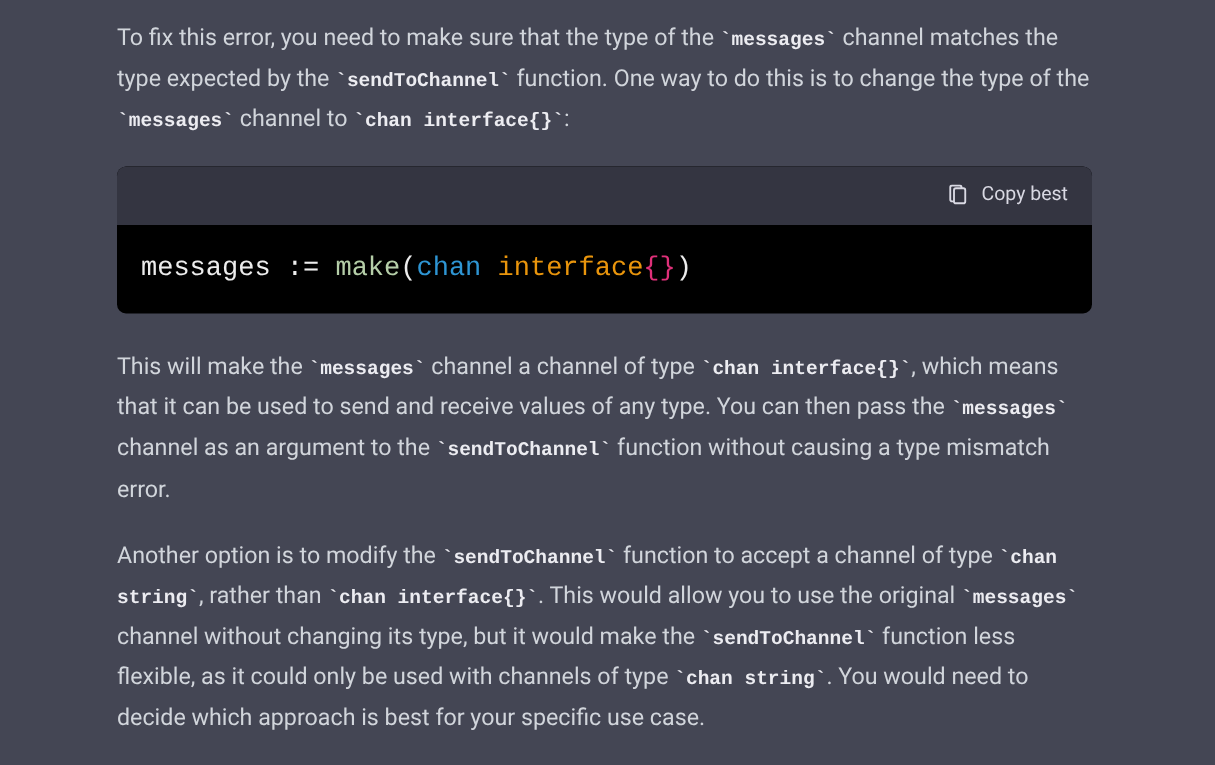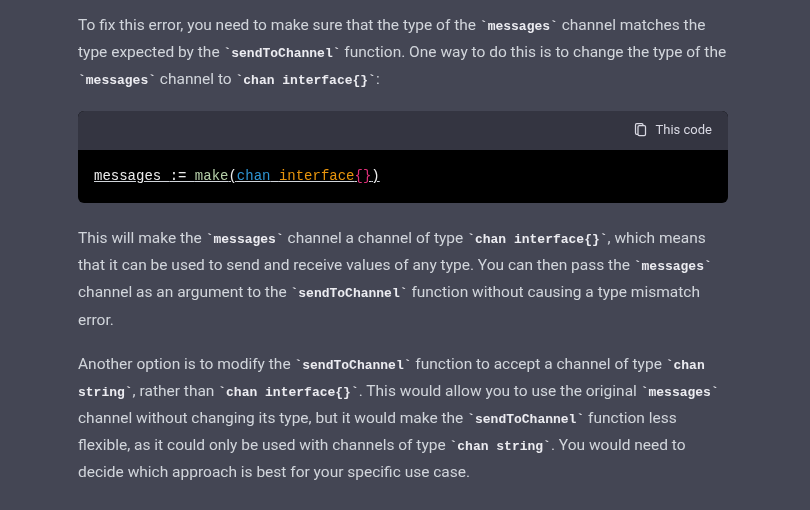--- a/index.html
+++ b/index.html
@@ -46,24 +46,23 @@
     .copy-icon {
       width: 15px;
       height: 15px;
       stroke: #d9d9e3;
       stroke-width: 2;
       fill: none;
     }
     .code-body {
       padding: 16px 16px;
       font-family: Consolas, Monaco, "Courier New", monospace;
-      font-size: 14px;
+      font-size: 18px;
       line-height: 1.5;
       white-space: pre;
-      text-decoration: underline;
     }
     .tok-ident { color: #ececec; }
     .tok-op    { color: #ececec; }
     .tok-kw    { color: #2e95d3; }
     .tok-type  { color: #e9950c; }
     .tok-paren { color: #ececec; }
     .tok-brace { color: #df3079; }
     .tok-builtin { color: #b5cea8; }
   </style>
 </head>
@@ -75,21 +74,21 @@
     <span>To fix this error, you need to make sure that the type of the </span><span class="inline-code">`messages`</span><span> channel matches the type expected by the </span><span class="inline-code">`sendToChannel`</span><span> function. One way to do this is to change the type of the </span><span class="inline-code">`messages`</span><span> channel to </span><span class="inline-code">`chan interface{}`</span><span>:</span>
   </p>
 
   <div class="code-block">
     <div class="code-header">
       <div class="copy-btn">
         <svg class="copy-icon" viewBox="0 0 24 24">
           <rect x="8" y="4" width="12" height="16" rx="2"></rect>
           <path d="M16 4V3a2 2 0 0 0-2-2H6a2 2 0 0 0-2 2v13a2 2 0 0 0 2 2h2"></path>
         </svg>
-        <span>This code</span>
+        <span>Copy best</span>
       </div>
     </div>
     <div class="code-body"><span class="tok-ident">messages </span><span class="tok-op">:= </span><span class="tok-builtin">make</span><span class="tok-paren">(</span><span class="tok-kw">chan</span><span class="tok-ident"> </span><span class="tok-type">interface</span><span class="tok-brace">{}</span><span class="tok-paren">)</span></div>
   </div>
 
   <p>
     <span>This will make the </span><span class="inline-code">`messages`</span><span> channel a channel of type </span><span class="inline-code">`chan interface{}`</span><span>, which means that it can be used to send and receive values of any type. You can then pass the </span><span class="inline-code">`messages`</span><span> channel as an argument to the </span><span class="inline-code">`sendToChannel`</span><span> function without causing a type mismatch error.</span>
   </p>
 
   <p>

